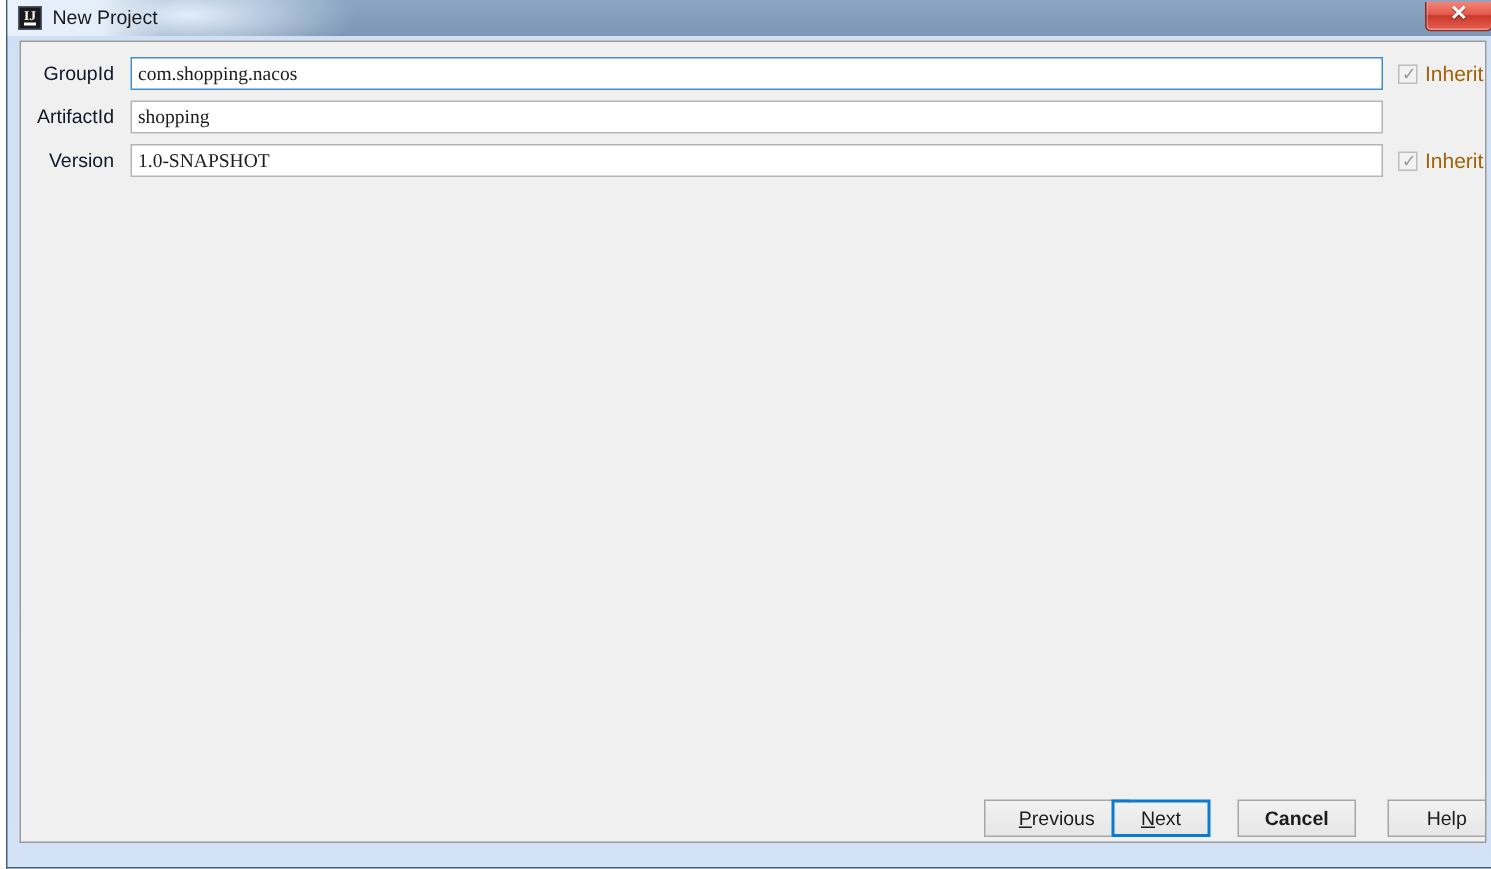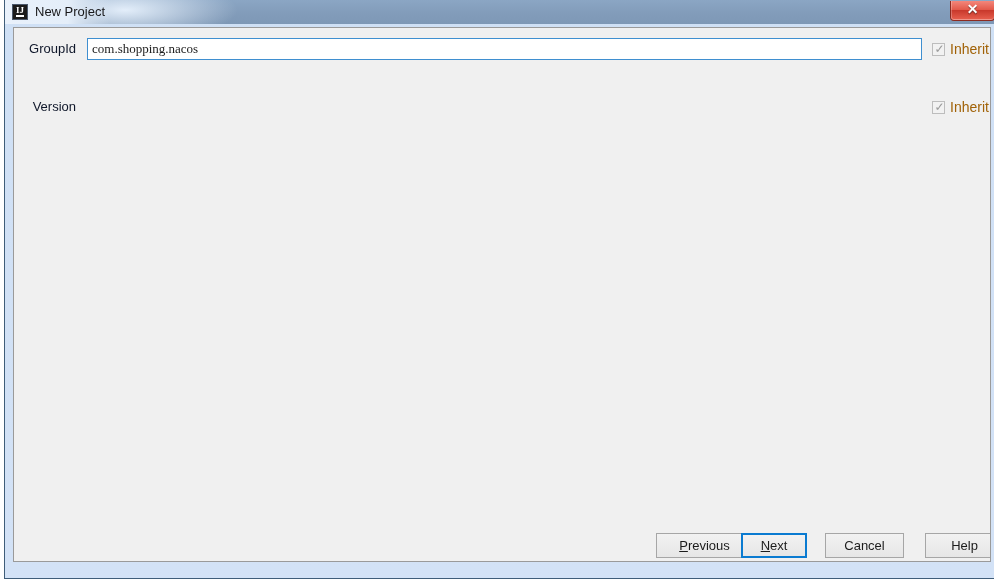--- a/index.html
+++ b/index.html
@@ -238,40 +238,45 @@
       <span class="field-label">GroupId</span>
       <input class="field-input focused" type="text" value="com.shopping.nacos" style="">
       <div class="inherit-group">
         <span class="checkbox">
           <span class="tick">✓</span>
         </span>
         <span class="inherit-label">Inherit</span>
       </div>
     </div>
 
+    <div class="form-row" style="top:39px;">
+      <span class="field-label">ArtifactId</span>
+      <input class="field-input" type="text" value="shopping" style="">
+    </div>
 
     <div class="form-row" style="top:68px;">
       <span class="field-label">Version</span>
+      <input class="field-input" type="text" value="1.0-SNAPSHOT" style="">
       <div class="inherit-group">
         <span class="checkbox">
           <span class="tick">✓</span>
         </span>
         <span class="inherit-label">Inherit</span>
       </div>
     </div>
 
     <button class="dlg-button" style="left:642px; width:97px;">
       <span class="mnemonic">P</span><span>revious</span>
     </button>
 
     <button class="dlg-button default" style="left:727px; width:66px;">
       <span class="mnemonic">N</span><span>ext</span>
     </button>
 
-    <button class="dlg-button" style="left:811px; width:79px;">
+    <button class="dlg-button" style="left:811px; width:79px;font-weight:bold;">
       <span>Cancel</span>
     </button>
 
     <button class="dlg-button" style="left:895px; width:79px;margin-left:16px;">
       <span>Help</span>
     </button>
 
   </div>
 </div>
 

